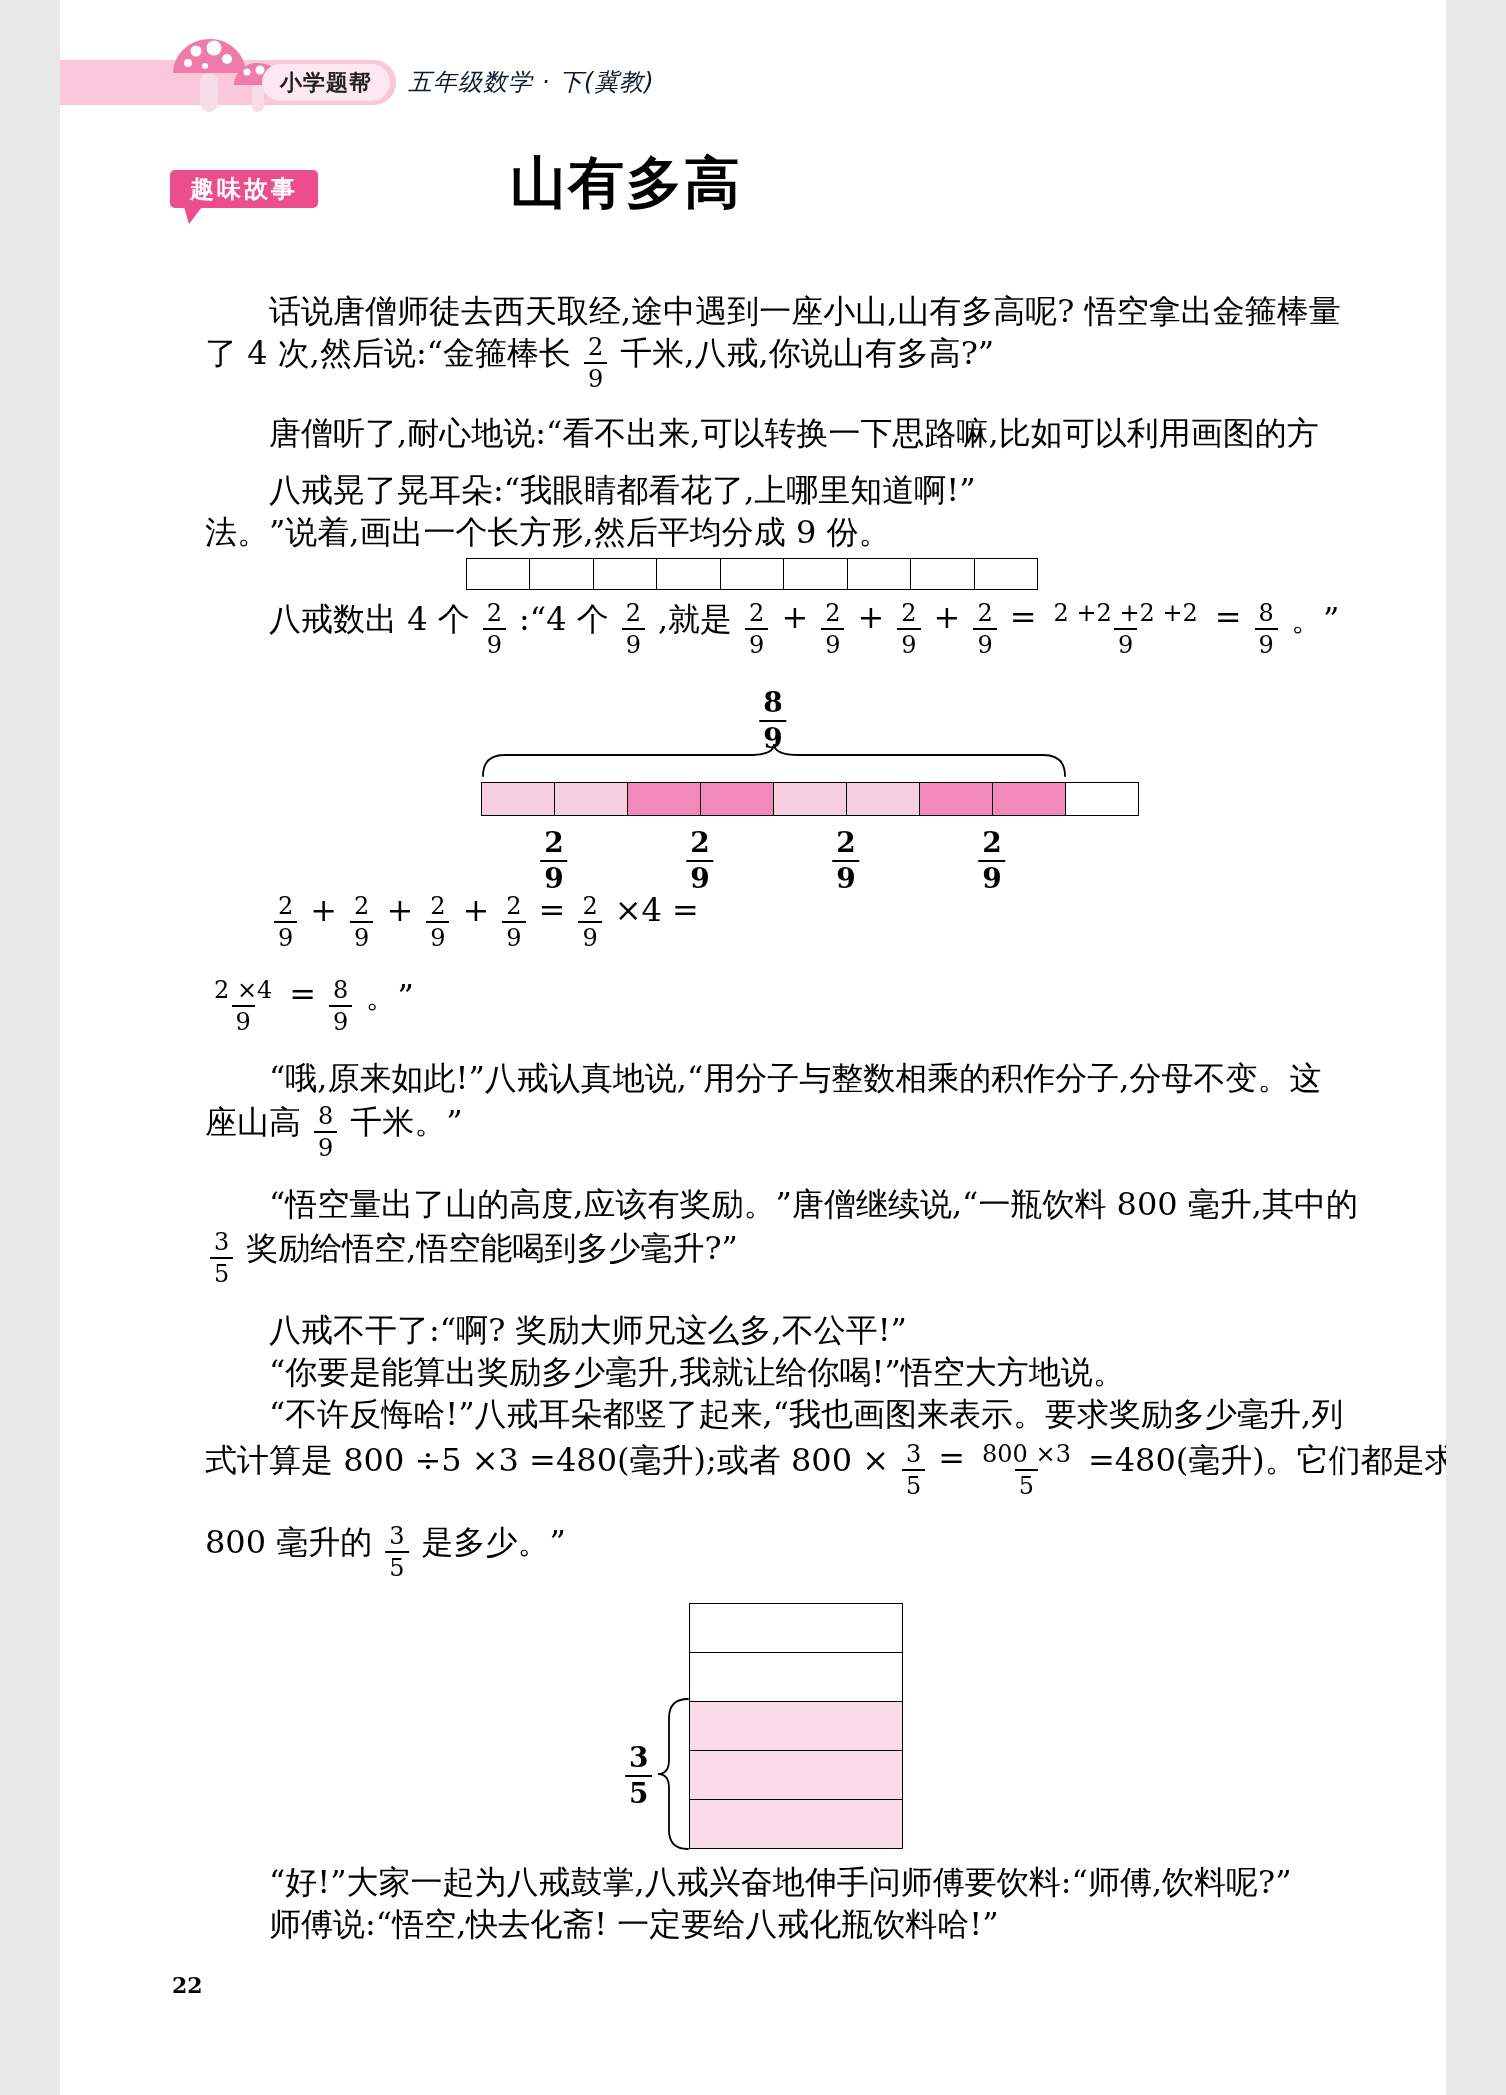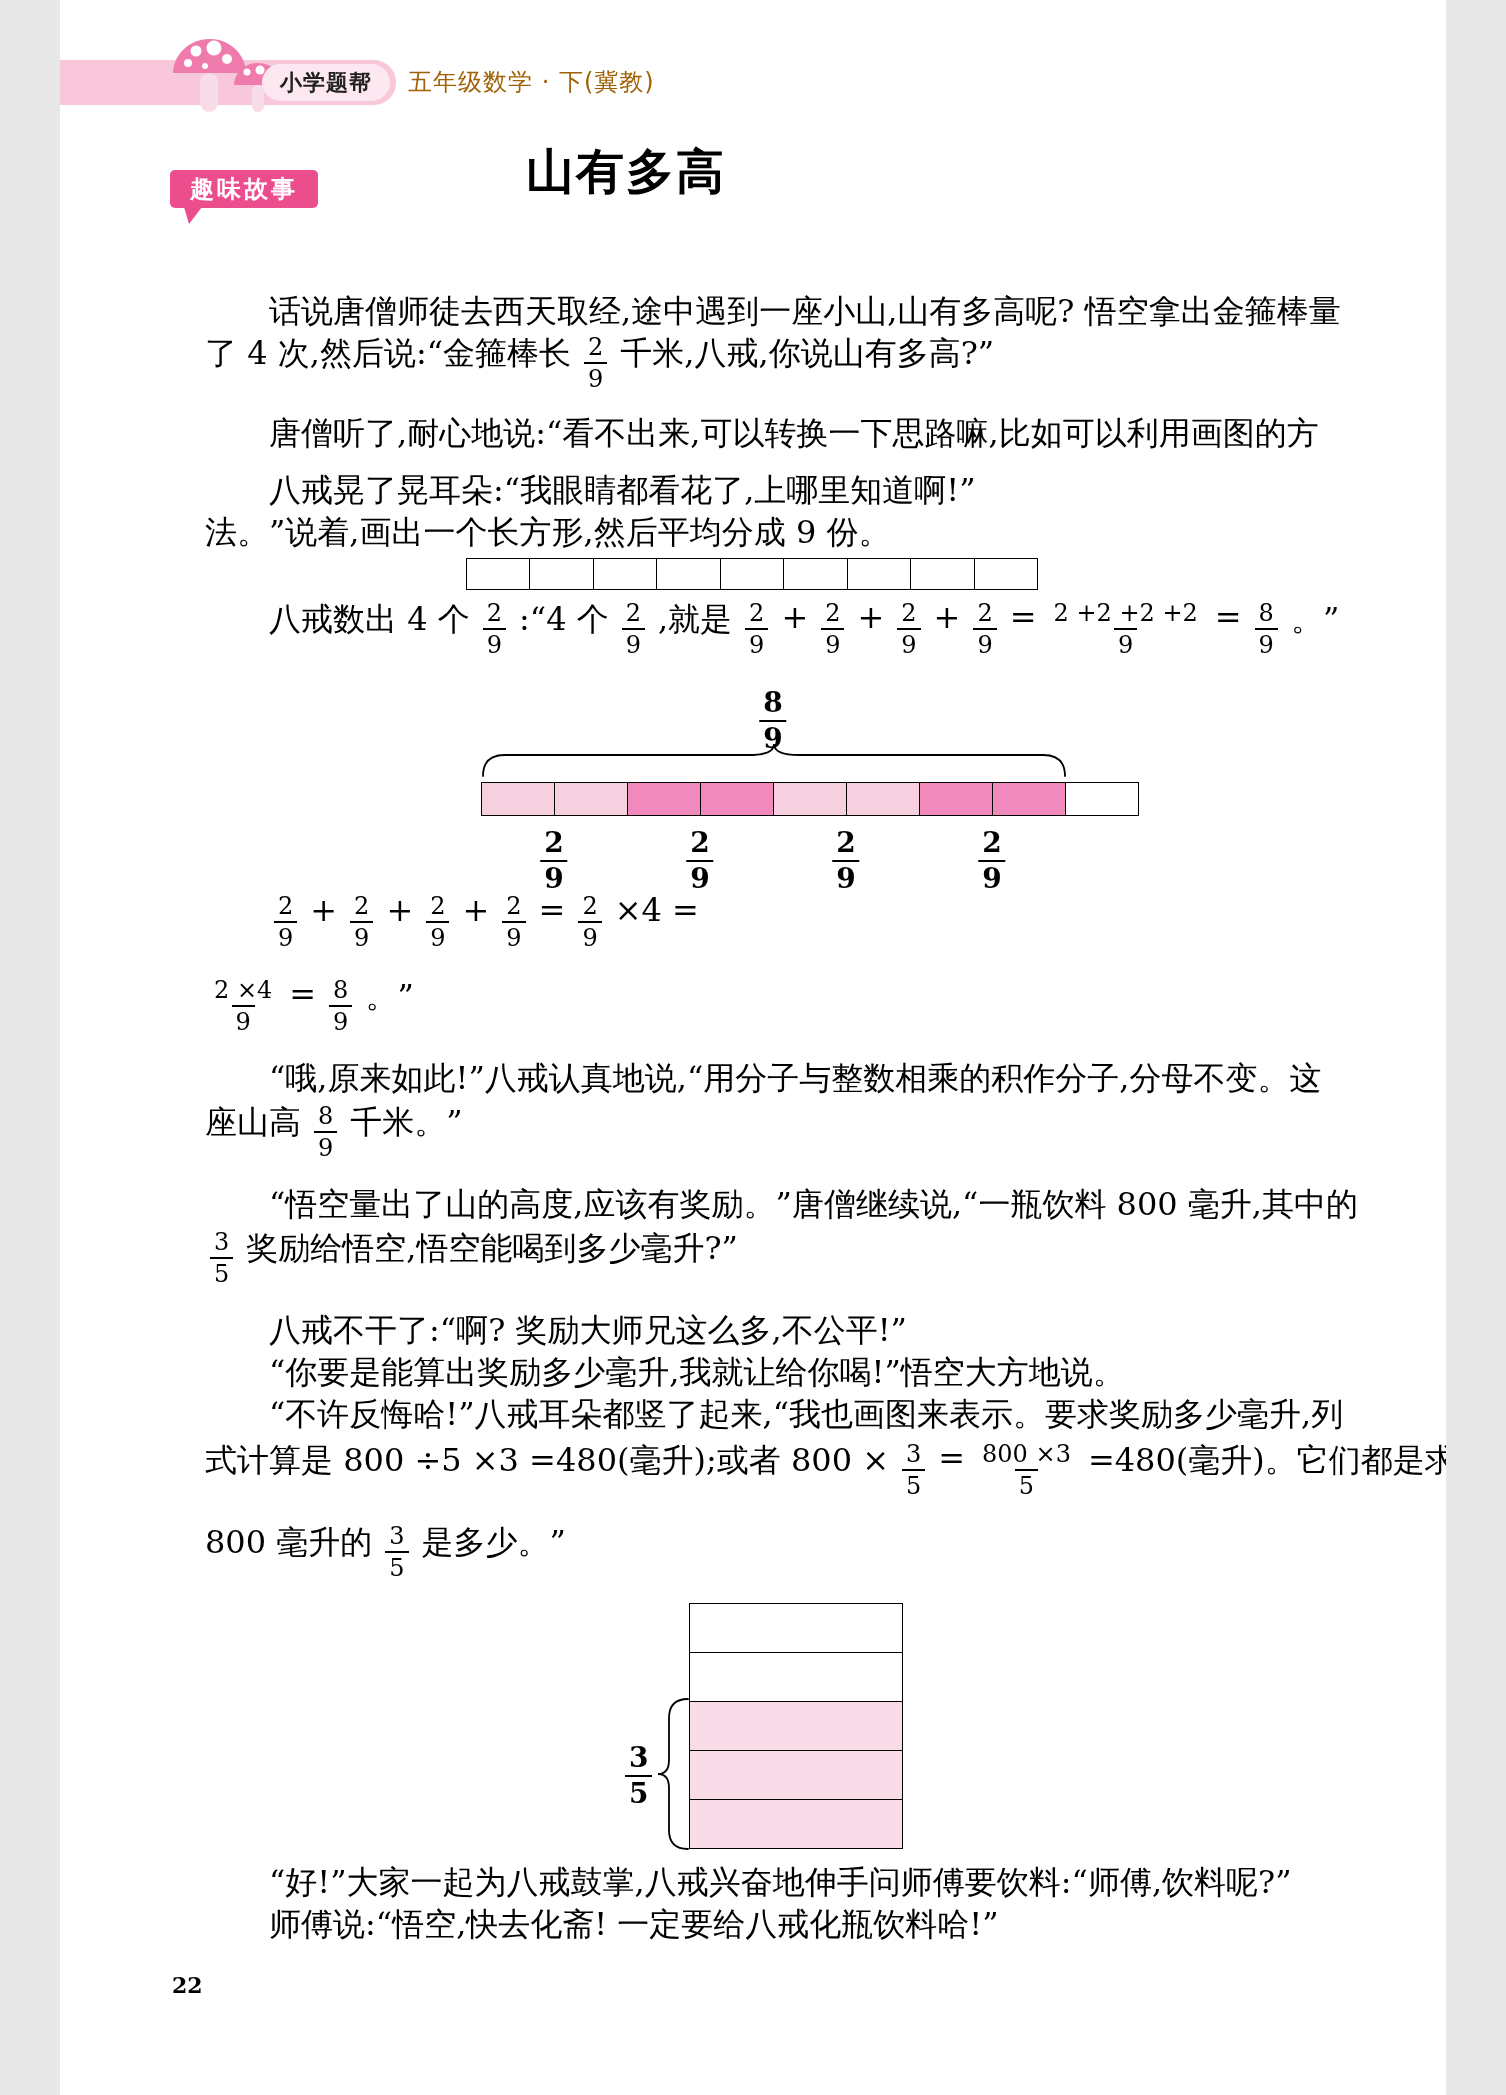--- a/index.html
+++ b/index.html
@@ -7,24 +7,24 @@
         font-family:"DejaVu Serif","Liberation Serif",serif;color:#000;}
 
   
   .banner{position:absolute;left:0;top:60px;width:336px;height:45px;background:var(--banner);
           border-radius:0 22px 22px 0;}
   .brand-pill{position:absolute;left:202px;top:64px;width:128px;height:37px;border-radius:19px;
           background:var(--pill);display:flex;align-items:center;justify-content:center;}
   .brand-pill span{font-family:"DejaVu Sans","Liberation Sans",sans-serif;font-size:22px;font-weight:600;color:#222;letter-spacing:1px;}
   .mushrooms{position:absolute;left:106px;top:36px;}
   .course{position:absolute;left:348px;top:65px;height:35px;line-height:35px;
-          font-family:"DejaVu Sans","Liberation Sans",sans-serif;font-size:24px;font-weight:500;color:#a16207;letter-spacing:1px;}
+          font-family:"DejaVu Sans","Liberation Sans",sans-serif;font-size:24px;font-weight:500;color:#0f172a;letter-spacing:1px;font-style:italic;}
 
   .title{position:absolute;top:108px;left:0;width:1132px;text-align:center;
-         font-family:"DejaVu Sans","Liberation Sans",sans-serif;font-size:48px;font-weight:700;letter-spacing:2px;}
+         font-family:"DejaVu Sans","Liberation Sans",sans-serif;font-size:56px;font-weight:700;letter-spacing:2px;}
 
   .badge{position:absolute;left:110px;top:170px;width:148px;height:38px;background:var(--badge);
          border-radius:5px;display:flex;align-items:center;justify-content:center;}
   .badge span{font-family:"DejaVu Sans","Liberation Sans",sans-serif;font-size:24px;font-weight:700;color:#fff;letter-spacing:3px;text-align:right;}
   .badge::after{content:"";position:absolute;left:14px;bottom:-16px;width:0;height:0;
          border-style:solid;border-width:17px 13px 0 5px;
          border-color:var(--badge) transparent transparent transparent;}
 
   
   .story{position:absolute;left:145px;top:7px;width:1270px;}

